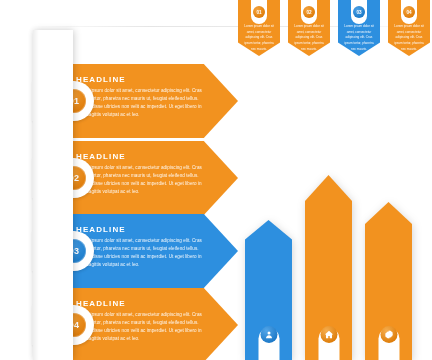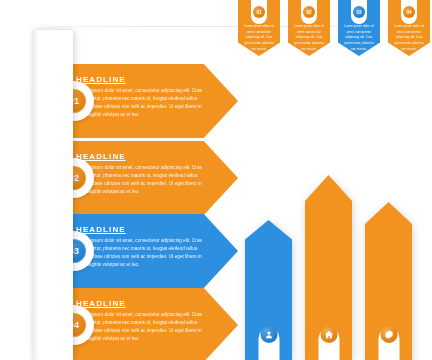--- a/index.html
+++ b/index.html
@@ -110,21 +110,20 @@
     left: 28px;
     top: 11px;
     width: 128px;
   }
   .row-head {
     font-size: 8px;
     font-weight: bold;
     letter-spacing: 1.1px;
     color: #ffffff;
     margin-bottom: 3px;
-    text-decoration: underline;
   }
   .row-para {
     font-size: 4.6px;
     line-height: 1.72;
     color: rgba(255,255,255,0.93);
     letter-spacing: 0.05px;
   }
 
   
   .pennant {

